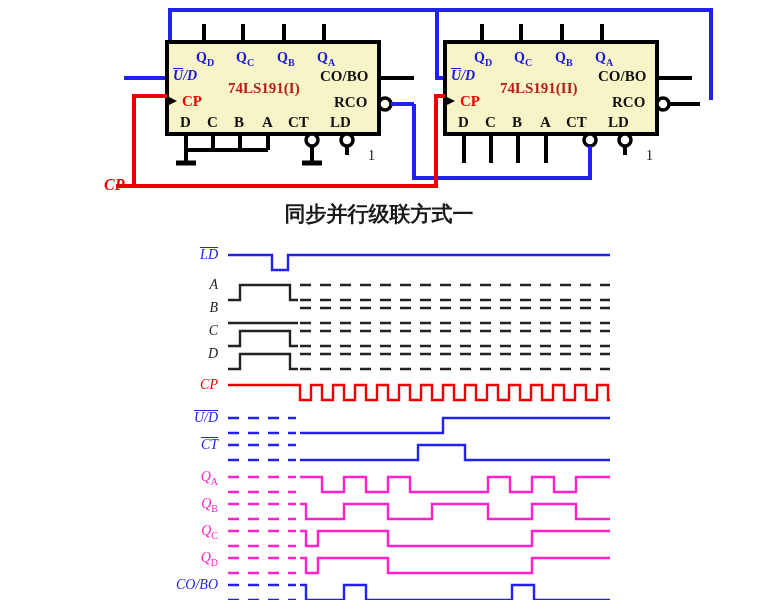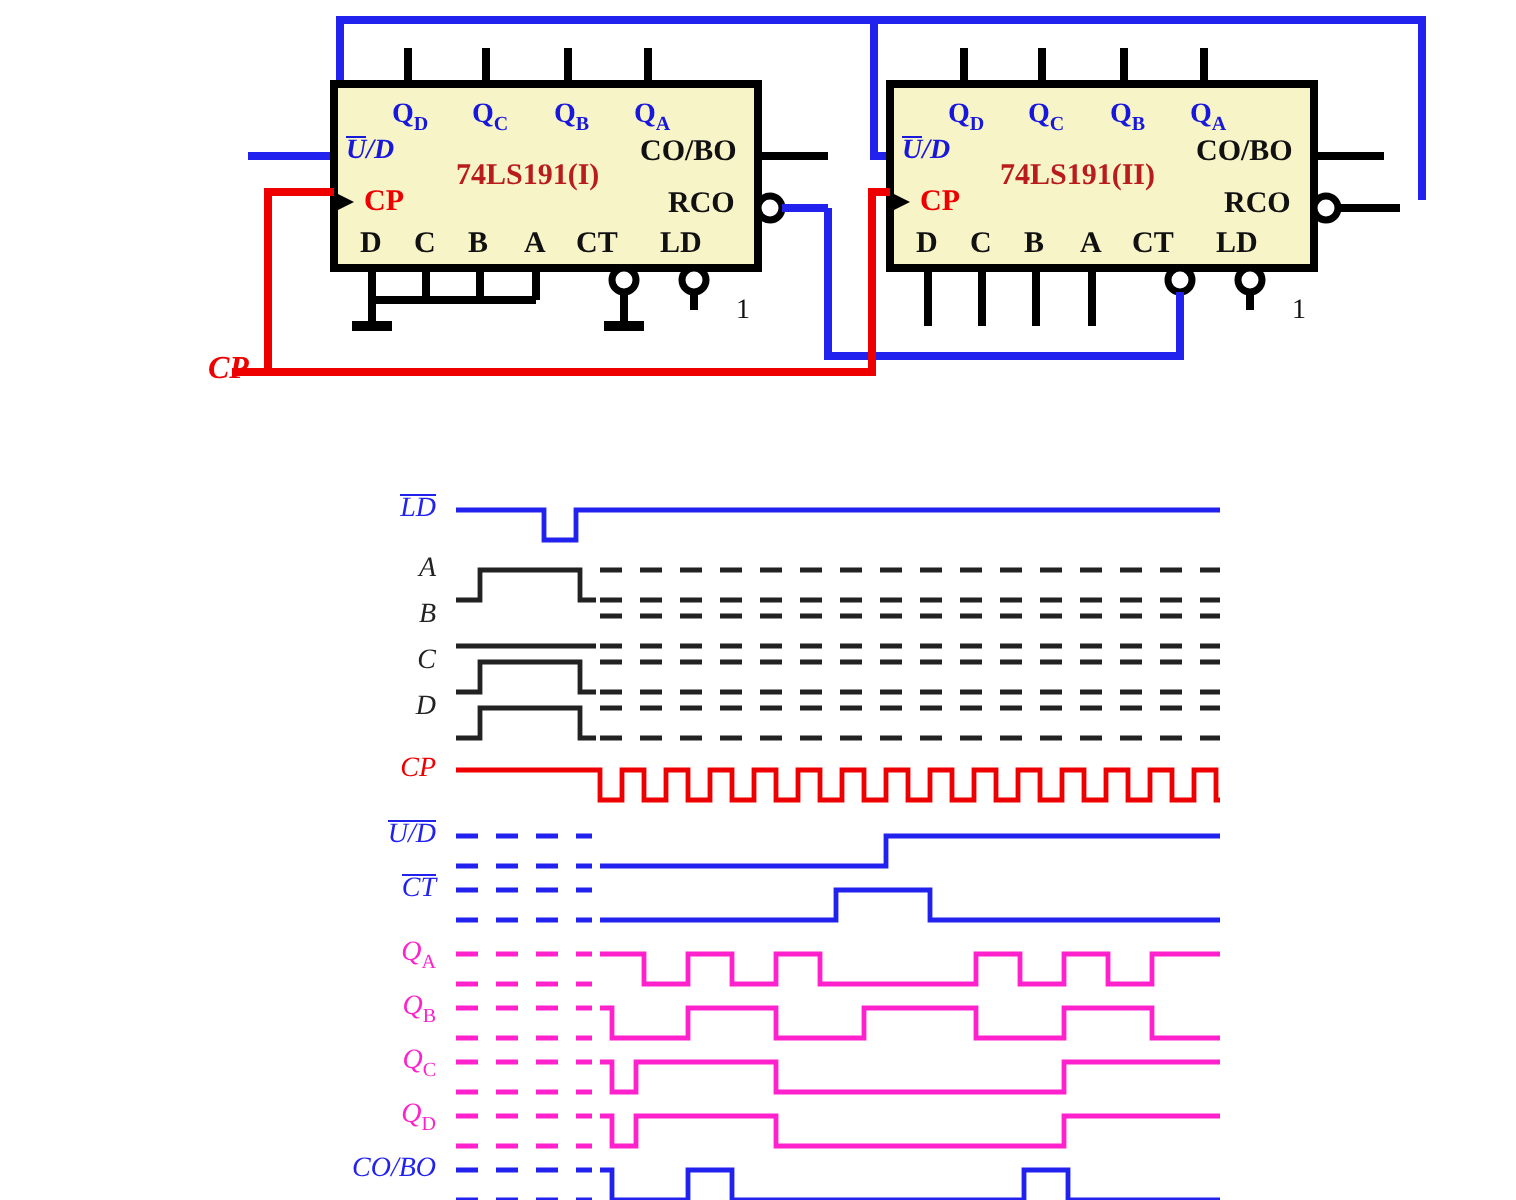--- a/index.html
+++ b/index.html
@@ -121,20 +121,21 @@
   <div class="pinbot" style="left:458px;top:114px;">D</div>
   <div class="pinbot" style="left:485px;top:114px;">C</div>
   <div class="pinbot" style="left:512px;top:114px;">B</div>
   <div class="pinbot" style="left:540px;top:114px;">A</div>
   <div class="pinbot" style="left:566px;top:114px;">CT</div>
   <div class="pinbot" style="left:608px;top:114px;">LD</div>
   <div class="one" style="left:646px;top:148px;">1</div>
 
   <div class="cpl" style="left:104px;top:176px;">CP</div>
 
+  <div class="ttl">同步并行级联方式一</div>
 
   <div id="wf-labels">
       <div class="wfl" style="color: rgb(34, 34, 238); left: 120px; width: 98px; top: 247px;"><span class="ovl">LD</span></div>
       <div class="wfl" style="color: rgb(34, 34, 34); left: 120px; width: 98px; top: 277px;"><span>A</span></div>
       <div class="wfl" style="color: rgb(34, 34, 34); left: 120px; width: 98px; top: 300px;"><span>B</span></div>
       <div class="wfl" style="color: rgb(34, 34, 34); left: 120px; width: 98px; top: 323px;"><span>C</span></div>
       <div class="wfl" style="color: rgb(34, 34, 34); left: 120px; width: 98px; top: 346px;"><span>D</span></div>
       <div class="wfl" style="color: rgb(238, 0, 0); left: 120px; width: 98px; top: 377px;"><span>CP</span></div>
       <div class="wfl" style="color: rgb(34, 34, 238); left: 120px; width: 98px; top: 410px;"><span class="ovl">U/D</span></div>
       <div class="wfl" style="color: rgb(34, 34, 238); left: 120px; width: 98px; top: 437px;"><span class="ovl">CT</span></div>

